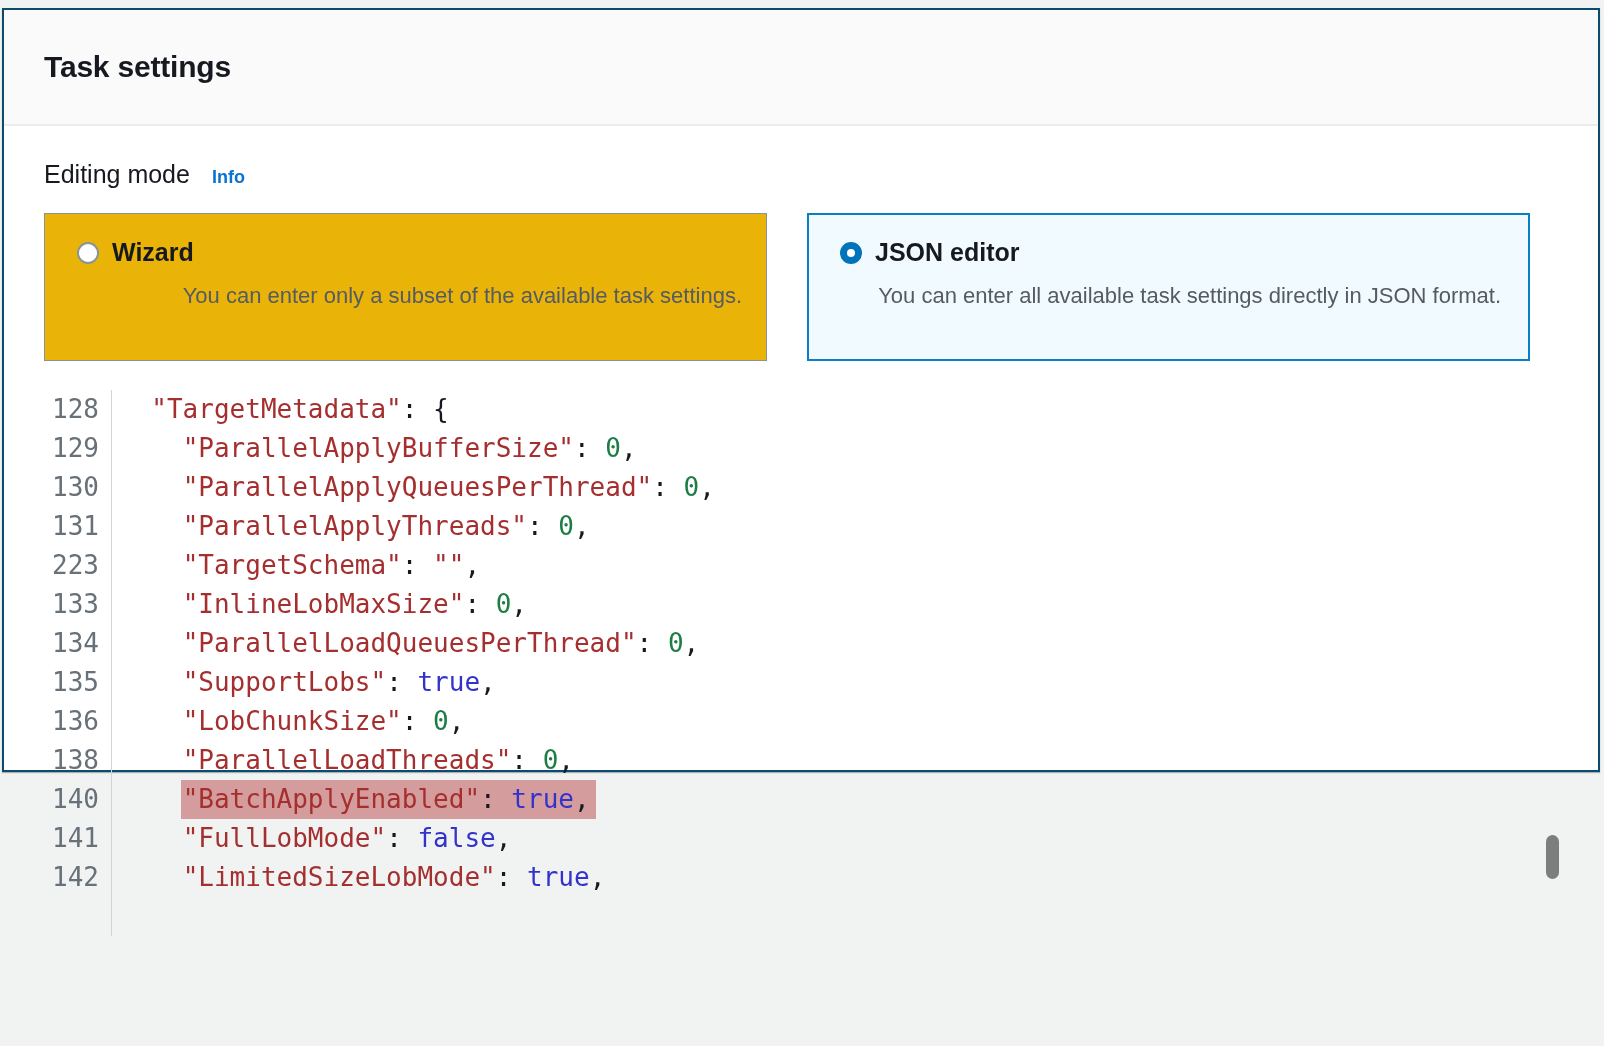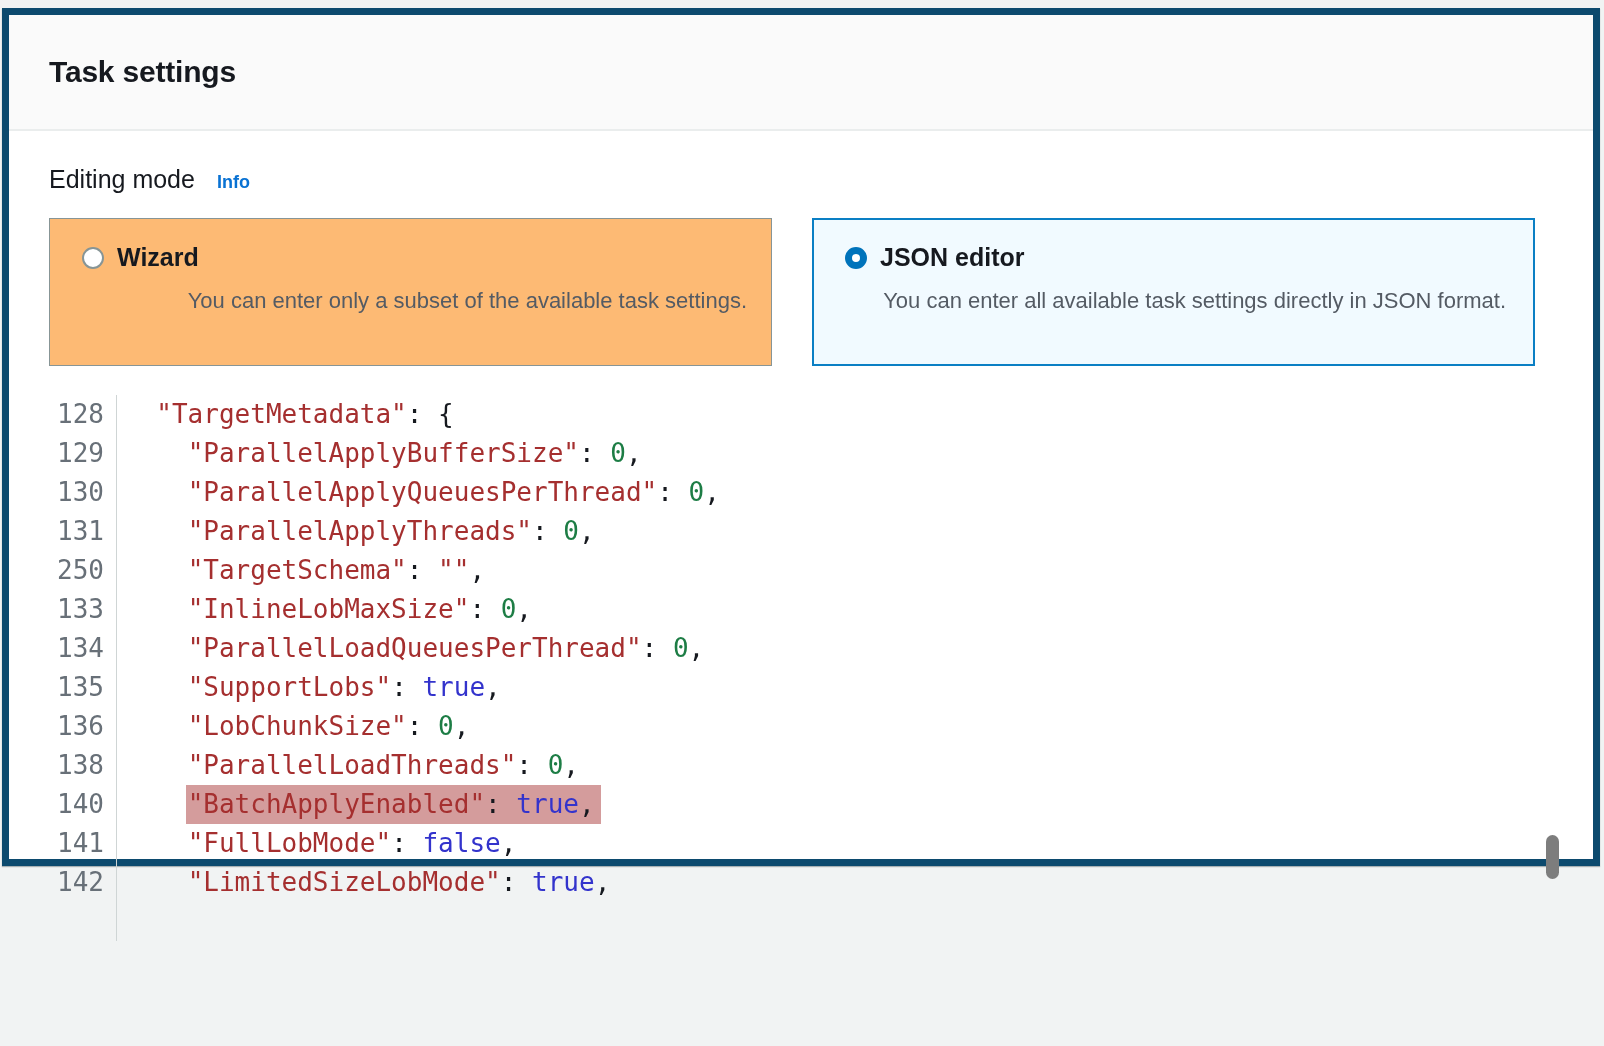--- a/index.html
+++ b/index.html
@@ -6,23 +6,23 @@
   html,body { width:1604px; height:1046px; }
   body {
     background:#f1f3f3;
     font-family:"Liberation Sans", sans-serif;
     position:relative;
     overflow:hidden;
     color:#16191f;
   }
   .panel {
     position:absolute; left:2px; top:8px;
-    width:1598px; height:858px;
+    width:1598px; height:764px;
     background:#ffffff;
-    border:7px solid #0c4a6e;
+    border:2px solid #0c4a6e;
     box-shadow:0 1px 1px 0 rgba(0,28,36,0.3);
   }
   .panel-header {
     height:116px;
     background:#fafafa;
     border-bottom:2px solid #eaeded;
     display:flex; align-items:center;
     padding:0 40px;
   }
   .panel-title {
@@ -31,21 +31,21 @@
   .panel-body { padding:34px 40px 0 40px;text-align:right; }
   .editing-row { display:flex; align-items:baseline; margin-bottom:24px; }
   .editing-label { font-size:25px; color:#16191f; }
   .info-link {
     font-size:18px; font-weight:700; color:#0972d3;
     text-decoration:none; margin-left:22px; cursor:pointer;
   }
   .cards { display:flex; gap:40px; }
   .card {
     width:723px; min-height:148px;
-    background:#fdba74;
+    background:#eab308;
     border:1px solid #879596;
     border-radius:0;
     padding:24px 16px 20px 32px;
     cursor:pointer;
   }
   .card.selected {
     border:2px solid #0a7fc4;
     background:#f1faff;
     padding:23px 27px 19px 31px;
   }
@@ -150,21 +150,21 @@
         </div>
         <div class="code-line">
           <span class="gutter">130</span>
           <span class="code-content">    <span class="tok-str">"ParallelApplyQueuesPerThread"</span><span class="tok-pun">: </span><span class="tok-num">0</span><span class="tok-pun">,</span></span>
         </div>
         <div class="code-line">
           <span class="gutter">131</span>
           <span class="code-content">    <span class="tok-str">"ParallelApplyThreads"</span><span class="tok-pun">: </span><span class="tok-num">0</span><span class="tok-pun">,</span></span>
         </div>
         <div class="code-line">
-          <span class="gutter">250</span>
+          <span class="gutter">223</span>
           <span class="code-content">    <span class="tok-str">"TargetSchema"</span><span class="tok-pun">: </span><span class="tok-str">""</span><span class="tok-pun">,</span></span>
         </div>
         <div class="code-line">
           <span class="gutter">133</span>
           <span class="code-content">    <span class="tok-str">"InlineLobMaxSize"</span><span class="tok-pun">: </span><span class="tok-num">0</span><span class="tok-pun">,</span></span>
         </div>
         <div class="code-line">
           <span class="gutter">134</span>
           <span class="code-content">    <span class="tok-str">"ParallelLoadQueuesPerThread"</span><span class="tok-pun">: </span><span class="tok-num">0</span><span class="tok-pun">,</span></span>
         </div>

